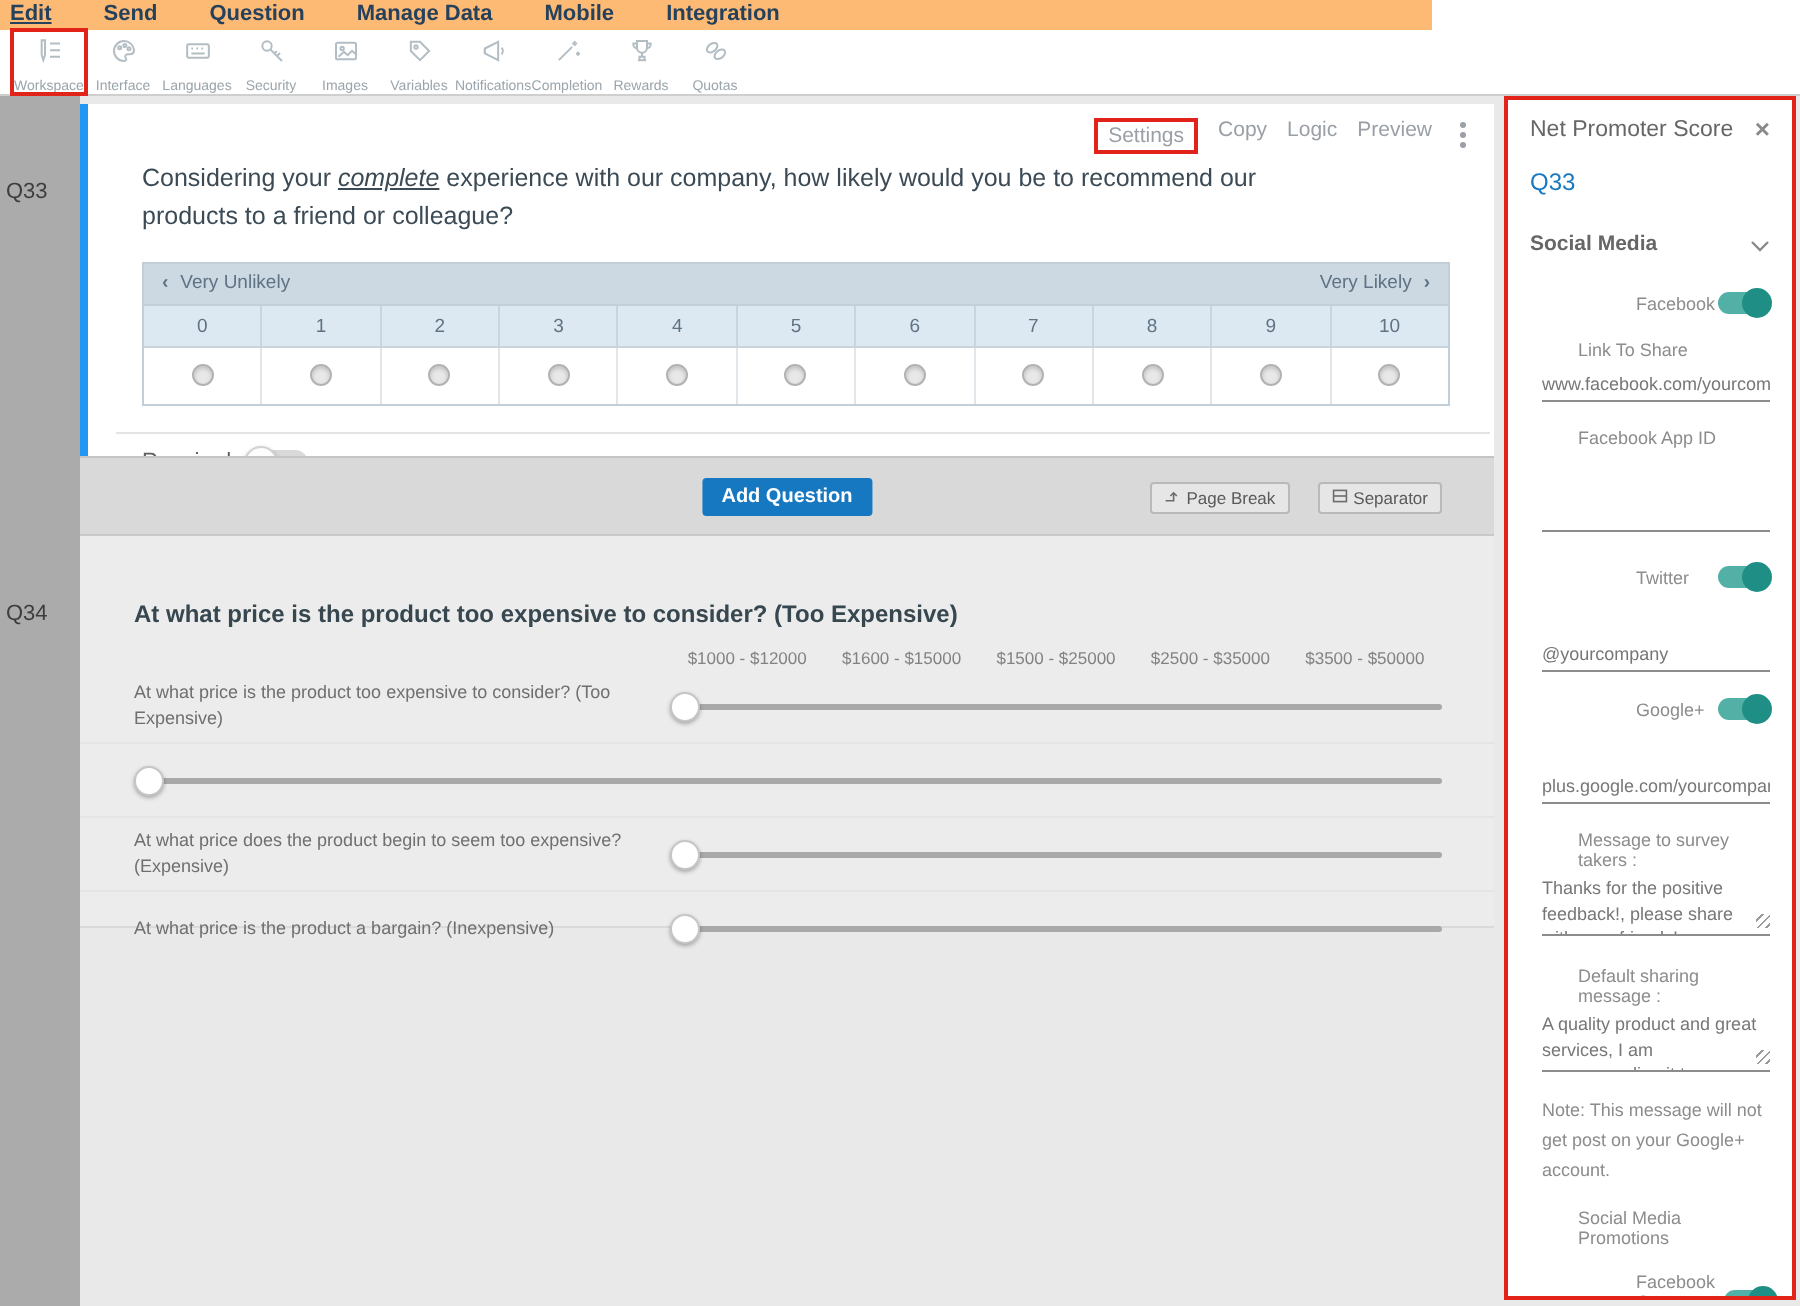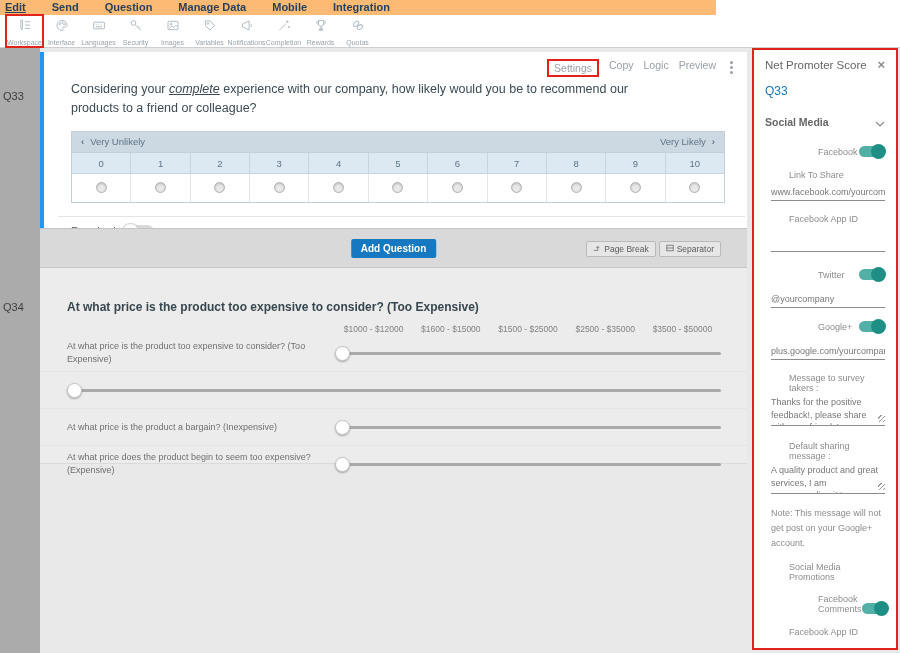--- a/index.html
+++ b/index.html
@@ -48,21 +48,21 @@
 
   .q33-divider { margin:13px 2px 0 14px; border-top:1px solid #e4e4e4; }
   .required-row { margin:8px 0 0 27px; display:flex; align-items:center; gap:8px; }
   .required-label { font-size:11px; color:#5d5d5d; }
   .toggle-off { position:relative; width:30px; height:13px; background:#d9d9d9; border-radius:7px; cursor:pointer; }
   .toggle-off .knob { position:absolute; left:-2px; top:-2px; width:17px; height:17px; background:#fdfdfd; border:1px solid #d2d2d2; border-radius:50%; box-shadow:0 1px 2px rgba(0,0,0,.25); }
 
   
   .add-bar { position:absolute; left:40px; top:180px; width:707px; height:40px; background:#d9d9d9; border-top:1px solid #c4c4c4; border-bottom:1px solid #c9c9c9; }
   .add-btn { position:absolute; left:50%; transform:translateX(-50%); top:10px; background:#1778c2; color:#fff; font-size:10px; font-weight:bold; padding:4px 10px; border:none; border-radius:2px; cursor:pointer; }
-  .bar-right { position:absolute; right:26px; top:12px; display:flex; gap:3px;padding-left:44px; }
+  .bar-right { position:absolute; right:26px; top:12px; display:flex; gap:14px;padding-left:44px; }
   .bar-btn { display:flex; align-items:center; gap:3px; font-size:8.5px; color:#5a5a5a; background:#e6e6e6; border:1px solid #b9b9b9; border-radius:2px; padding:2px 6px; cursor:pointer; }
   .bar-btn svg { width:8px; height:8px; }
 
   
   .q34-card { position:absolute; left:40px; top:220px; width:707px; height:196px; background:#ececec; border-bottom:1px solid #dadada; }
   .q34-title { margin:32px 26px 0 27px; font-size:12px; font-weight:bold; color:#37474f; cursor:pointer; }
   .q34-cols { display:flex; margin:10px 26px 0 295px; }
   .q34-col { flex:1 1 0; text-align:center; font-size:8.5px; color:#828282; }
   .q34-row { display:flex; align-items:center; min-height:37px; padding-left:27px; }
   .q34-row + .q34-row { border-top:1px solid #e4e4e4; }
@@ -79,21 +79,21 @@
   .p-qid { margin-top:13px; font-size:12px; color:#1778c2; }
   .p-section { margin-top:15px; display:flex; justify-content:space-between; align-items:center; cursor:pointer; }
   .p-section-label { font-size:10.5px; font-weight:bold; color:#666; }
   .p-fields { padding-left:6px; }
   .p-row { margin-top:15px; display:flex; justify-content:space-between; align-items:flex-end;padding-left:47px; }
   .p-lbl { font-size:9px; color:#8c8c8c; }
   .toggle-on { position:relative; width:26px; height:11px; background:#52b0a6; border-radius:6px; cursor:pointer; flex:none; }
   .toggle-on .knob { position:absolute; right:-1px; top:-2px; width:15px; height:15px; background:#1f8f86; border-radius:50%; }
   .p-label { margin-top:13px; font-size:9px; color:#8c8c8c;padding-left:18px; }
   .p-input { display:block; width:100%; margin-top:5px; border:none; border-bottom:1px solid #8c8c8c; background:transparent; font-family:"Liberation Sans", sans-serif; font-size:9px; color:#777; padding:2px 0 3px 0; outline:none; }
-  .p-input.spaced { margin-top:12px; }
+  .p-input.spaced { margin-top:26px; }
   .ta-wrap { position:relative; margin-top:3px; }
   .p-textarea { display:block; width:100%; height:30px; border:none; border-bottom:1px solid #8c8c8c; background:transparent; font-family:"Liberation Sans", sans-serif; font-size:9px; color:#777; line-height:1.4; resize:none; overflow:hidden; outline:none; padding:0 0 3px 0; }
   .grip { position:absolute; right:0; bottom:4px; width:7px; height:7px; background:repeating-linear-gradient(135deg, transparent 0 2px, #9a9a9a 2px 3px); }
   .p-note { margin-top:12px; font-size:9px; color:#8c8c8c; line-height:1.65; padding-left:6px; }
   .chev svg { width:10px; height:6px; }
 </style>
 </head>
 <body>
 
 <div class="menubar">
@@ -308,28 +308,28 @@
           <span class="thumb"></span>
         </span>
     </div>
     <div class="q34-row">
       <span class="slider">
           <span class="track"></span>
           <span class="thumb"></span>
         </span>
     </div>
     <div class="q34-row">
-      <span class="q34-row-label">At what price is the product a bargain? (Inexpensive)</span>
+      <span class="q34-row-label">At what price does the product begin to seem too expensive? (Expensive)</span>
       <span class="slider">
           <span class="track"></span>
           <span class="thumb"></span>
         </span>
     </div>
     <div class="q34-row">
-      <span class="q34-row-label">At what price does the product begin to seem too expensive? (Expensive)</span>
+      <span class="q34-row-label">At what price is the product a bargain? (Inexpensive)</span>
       <span class="slider">
           <span class="track"></span>
           <span class="thumb"></span>
         </span>
     </div>
   </div>
 
   <div class="panel">
     <div class="p-title-row">
       <span class="p-title">Net Promoter Score</span>

